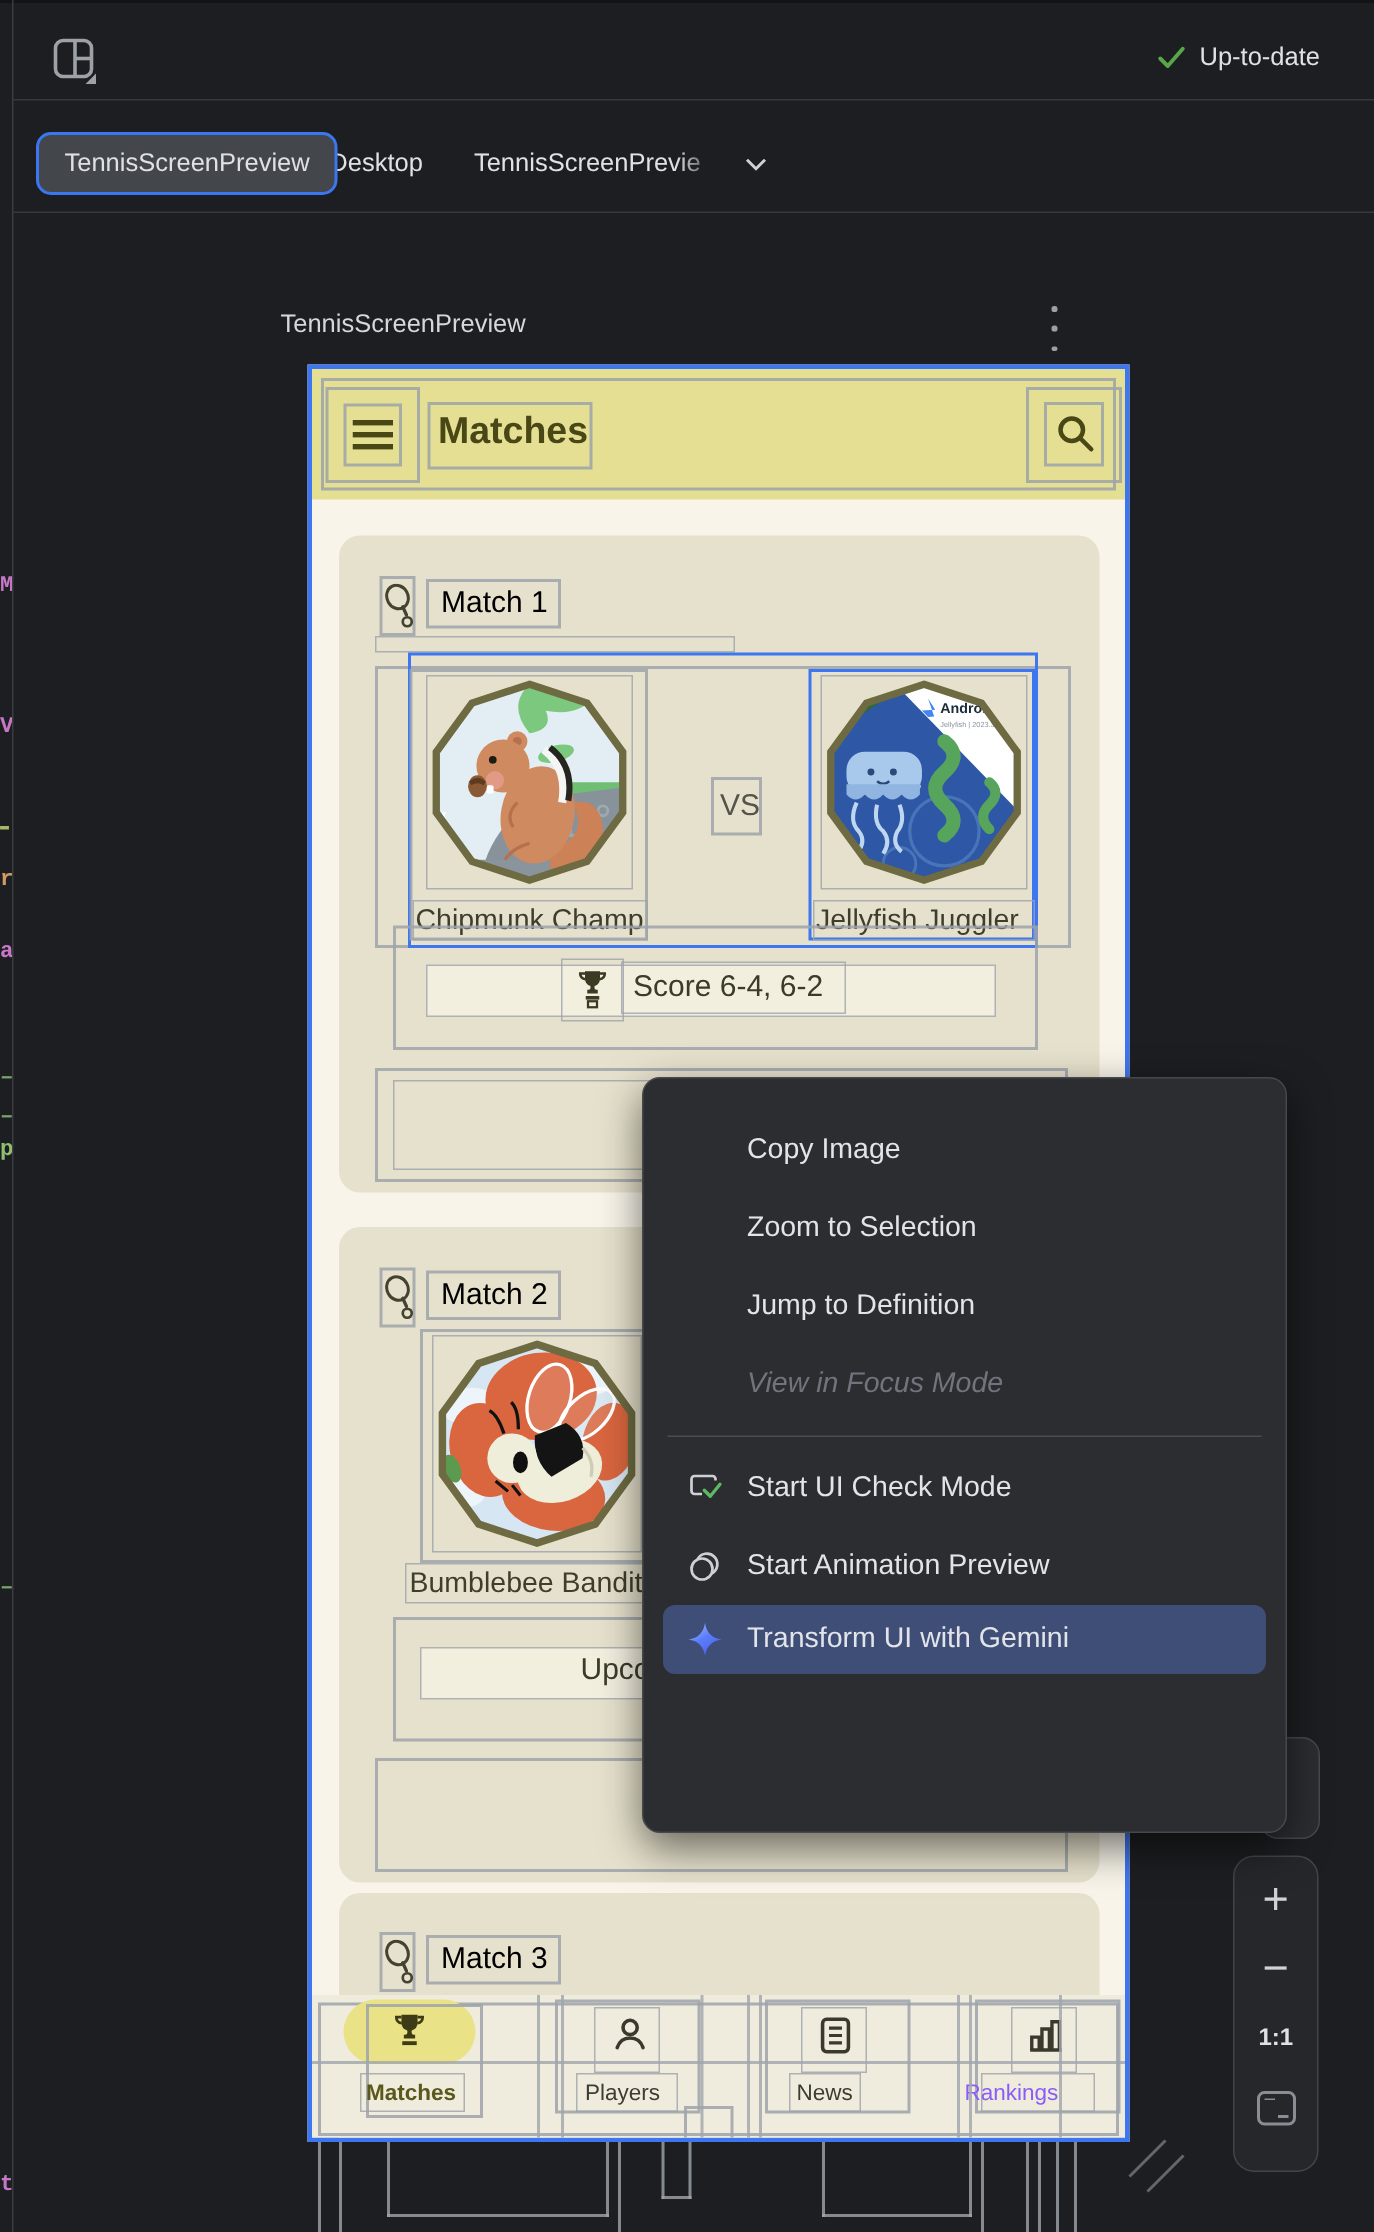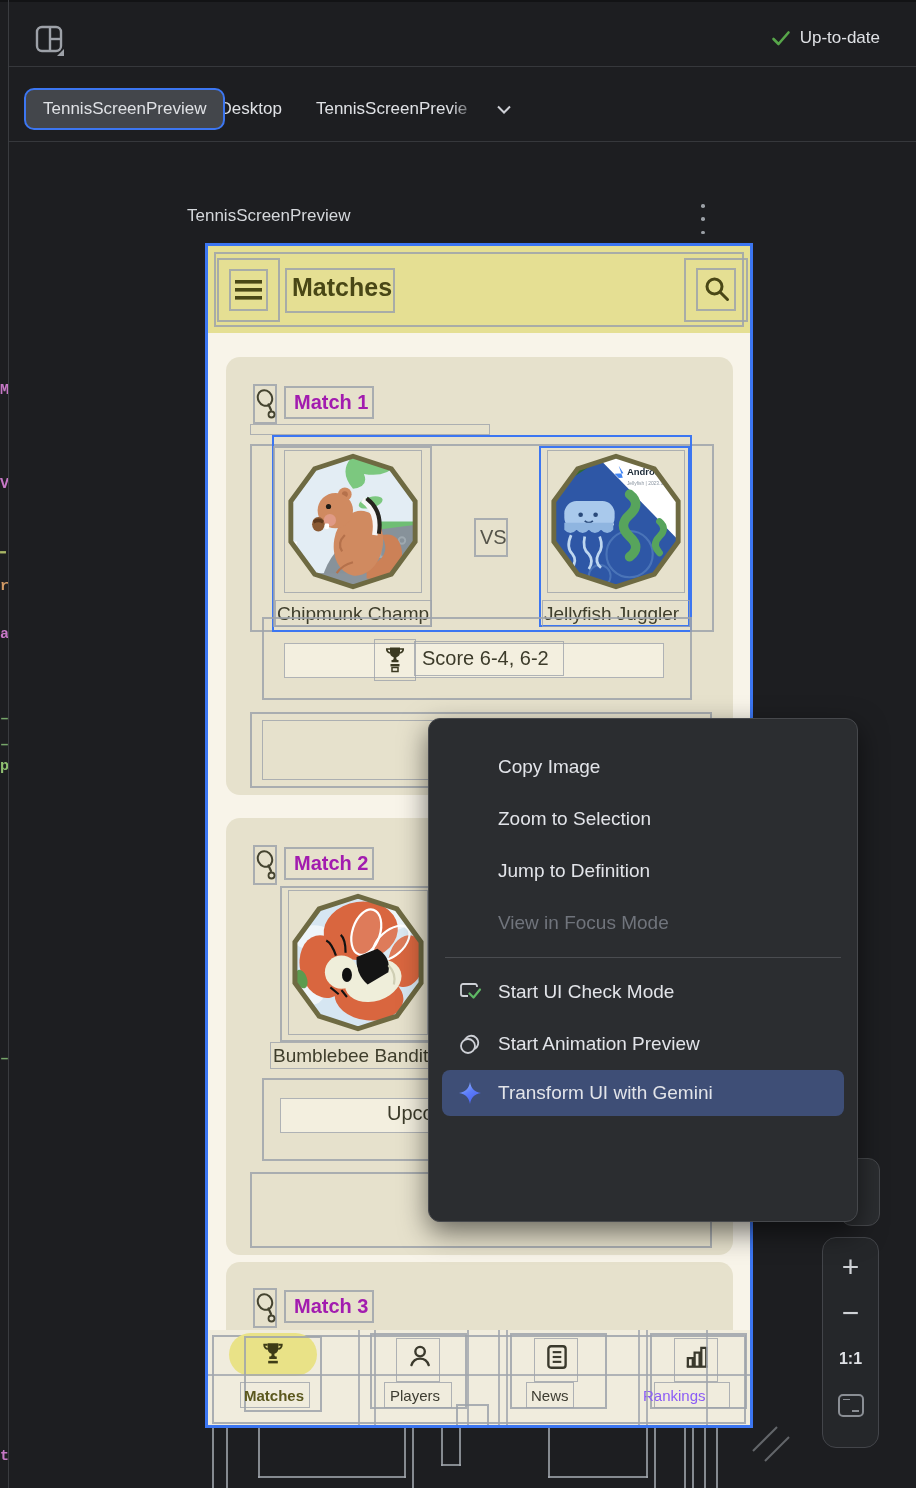--- a/index.html
+++ b/index.html
@@ -24,33 +24,33 @@
   .kebab i{width:3.5px;height:3.5px;border-radius:50%;background:#9ba0a6;}
   
   .frame{left:183px;top:243px;width:548px;height:1185px;border:3px solid #3c76f1;box-sizing:border-box;
          background:#f8f4e9;overflow:hidden;margin-left:22px;}
   .lb{position:absolute;border:2px solid rgba(158,163,170,.85);box-sizing:border-box;}
   .lbt{position:absolute;border:1.5px solid rgba(158,163,170,.8);box-sizing:border-box;}
   .sel{position:absolute;border:2px solid #3c76f1;box-sizing:border-box;}
   .appbar{position:absolute;left:0;top:0;width:542px;height:87px;background:#e5df93;}
   .appbar-title{position:absolute;left:84px;top:27px;font-size:25px;font-weight:bold;color:#494716;}
   .card{position:absolute;left:18px;width:507px;background:#e6e1cc;border-radius:14px;}
-  .mlabel{position:absolute;font-size:20px;font-weight:bold;color:#a21caf;}
+  .mlabel{position:absolute;font-size:20px;font-weight:normal;color:#000000;}
   .pname{position:absolute;font-size:19px;color:#3f3e2c;white-space:nowrap;}
   .vs{position:absolute;font-size:20px;color:#55544a;}
   .scorebar{position:absolute;background:#f3efdf;}
   .scoretxt{position:absolute;font-size:20px;color:#3c3b2a;white-space:nowrap;}
   .navbar{position:absolute;left:0;top:1084px;width:542px;height:98px;background:#f0ecdd;}
   .navlabel{position:absolute;font-size:15px;white-space:nowrap;}
   .pill{position:absolute;left:21px;top:3px;width:88px;height:43px;background:#e9e287;border-radius:22px;}
   
   .menu{left:428px;top:718px;width:430px;height:504px;background:#2b2d30;border:1px solid #46484c;border-radius:12px;
         box-shadow:0 10px 28px rgba(0,0,0,.55);z-index:50;box-sizing:border-box;padding-top:22px;}
   .mi{position:relative;height:52px;display:flex;align-items:center;padding-left:69px;font-size:19px;color:#e2e4e9;}
-  .mi.dis{color:#70747c;}
+  .mi.dis{color:#70747c;font-style:italic;}
   .mi .ic{position:absolute;left:28px;top:50%;transform:translateY(-50%);width:26px;height:26px;}
   .msep{height:1px;background:#4a4c50;margin:8px 16px;}
   .mi.hl{height:46px;margin:0 13px 0 13px;background:#3e4e76;border-radius:8px;padding-left:56px;}
   .mi.hl .ic{left:15px;}
   
   .ghostpanel{left:840px;top:1158px;width:38px;height:66px;background:#2b2d30;border:1px solid #47494d;border-radius:12px;z-index:5;}
   .zoompanel{left:822px;top:1237px;width:57px;height:211px;background:#25272a;border:1px solid #43454a;border-radius:14px;z-index:6;
              display:flex;flex-direction:column;align-items:center;box-sizing:border-box;padding-top:6px;}
   .zbtn{width:45px;height:46px;display:flex;align-items:center;justify-content:center;color:#cfd2d6;font-size:30px;font-weight:300;}
   .zratio{font-size:16px;font-weight:bold;color:#dfe1e5;}

